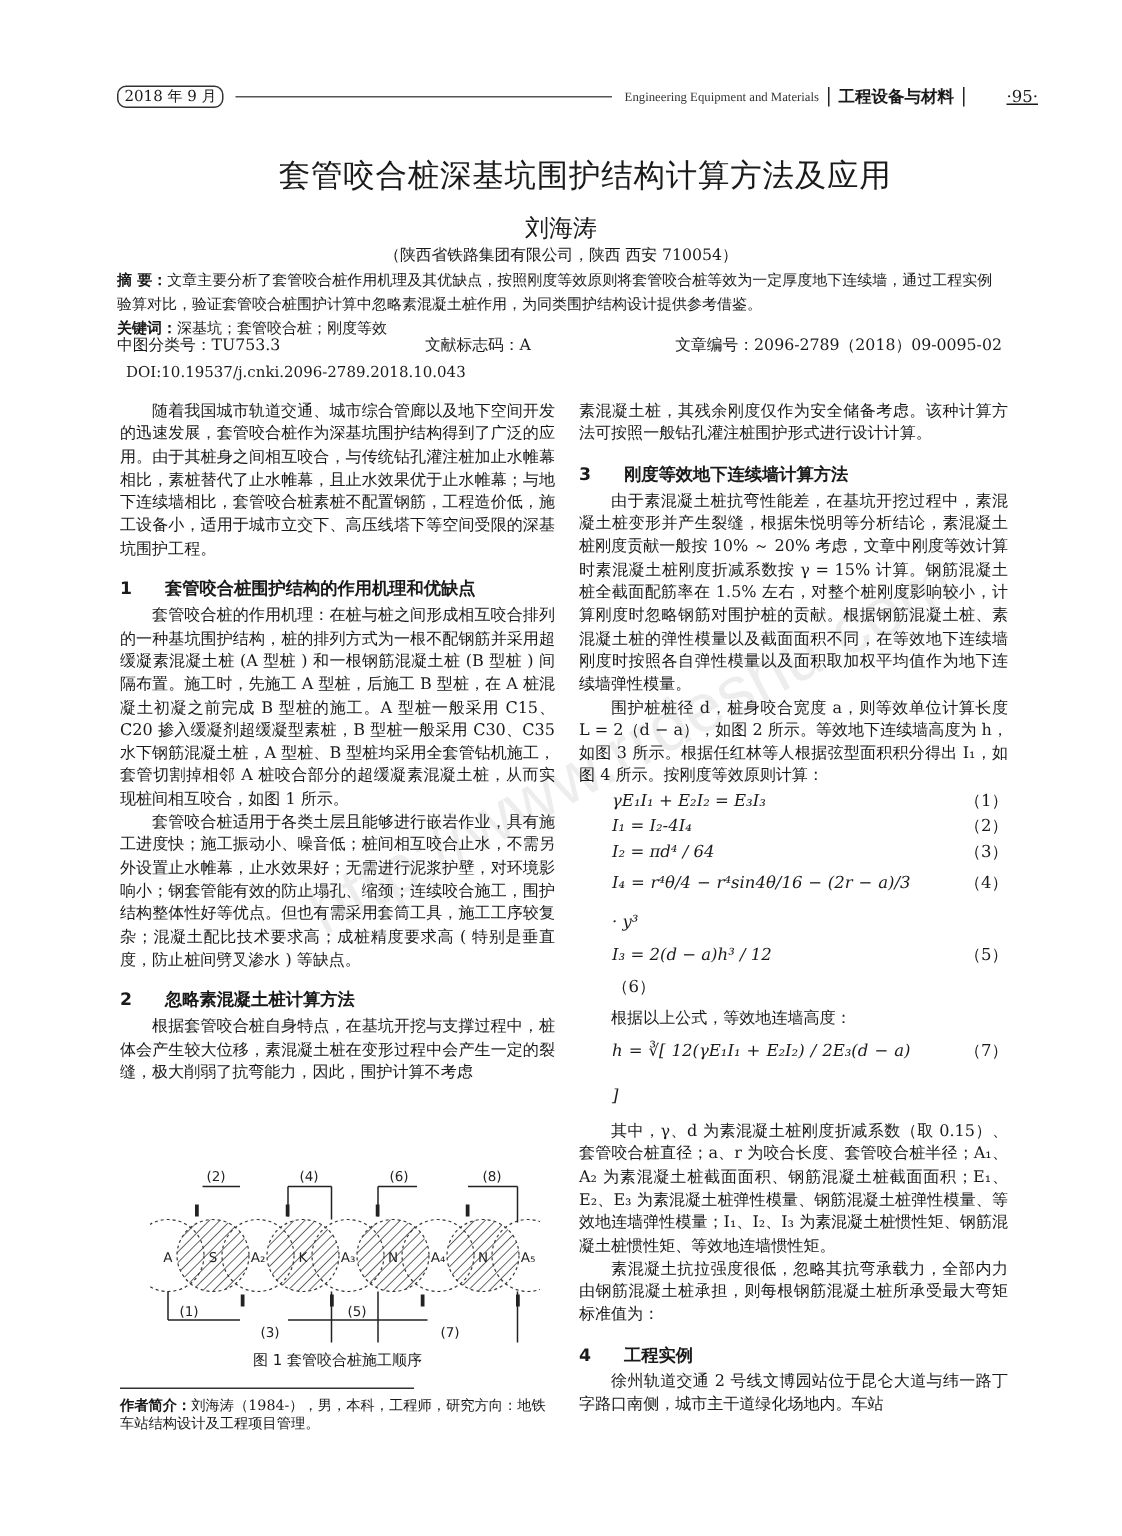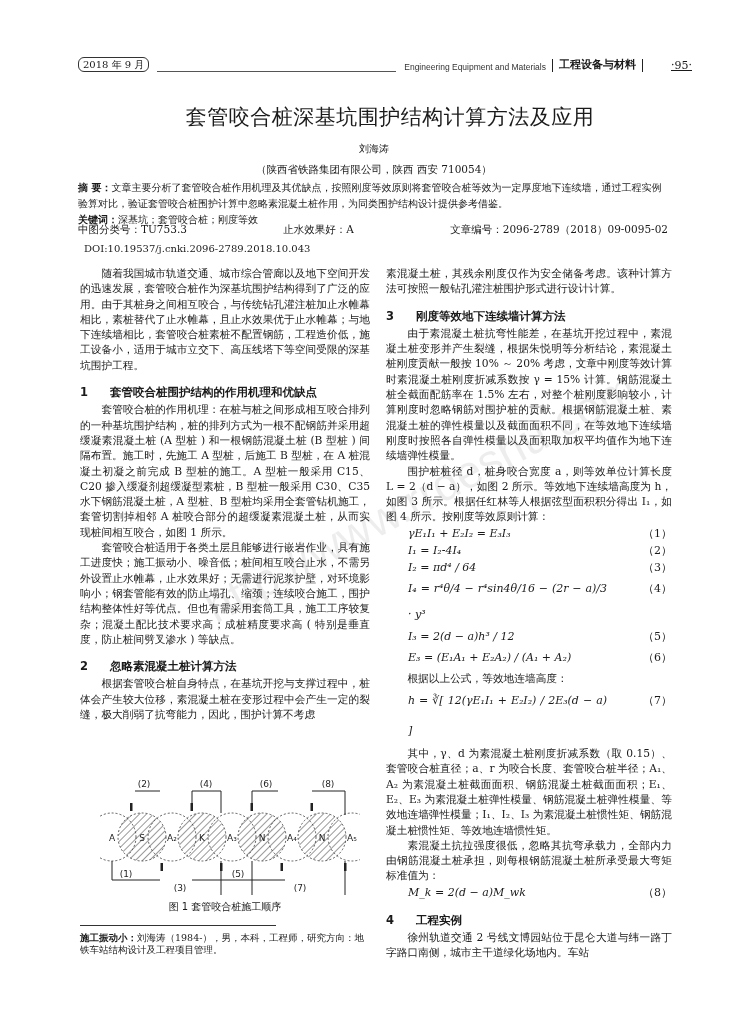--- a/index.html
+++ b/index.html
@@ -1,27 +1,27 @@
 <!DOCTYPE html>
 <html><head>
 <meta charset="utf-8">
 <style>
   html,body{margin:0;padding:0;background:#fff;}
   body{width:748px;height:1024px;position:relative;overflow:hidden;color:#1a1a1a;
        font-family:"DejaVu Serif","Liberation Serif",serif;}
   .abs{position:absolute;}
-  .hdr{top:56px;left:78px;right:56px;height:16px;font-size:11px;display:flex;align-items:flex-end;}
+  .hdr{top:56px;left:78px;right:56px;height:16px;font-size:11px;display:flex;align-items:center;}
   .hdr .date{border:1px solid #333;border-radius:6px;padding:0 4px;font-size:10px;line-height:13px;}
   .hdr .rule{flex:1;height:1px;background:#555;margin:0 8px;}
-  .hdr .jen{font-family:Liberation Sans, sans-serif;font-size:8.5px;color:#333;}
+  .hdr .jen{font-family:Liberation Serif, serif;font-size:8.5px;color:#333;}
   .hdr .bar{width:1px;height:13px;background:#222;margin:0 6px;}
   .hdr .jcn{font-family:"DejaVu Sans",sans-serif;font-size:11px;font-weight:bold;}
   .hdr .pg{margin-left:22px;font-size:11px;text-decoration:underline;}
   .title{top:103px;left:0;width:748px;text-align:center;font-family:"DejaVu Sans",sans-serif;font-size:21px;letter-spacing:0.5px;padding-left:16px;}
-  .author{top:142px;left:0;width:748px;text-align:center;font-size:10px;}
+  .author{top:142px;left:0;width:748px;text-align:center;font-size:16px;}
   .affil{top:163px;left:0;width:748px;text-align:center;font-size:10.5px;}
   .abstract{top:180px;left:78px;width:590px;font-size:10px;line-height:16px;}
   .lbl{font-family:"DejaVu Sans",sans-serif;font-weight:bold;margin-top:36px;}
   .meta{top:223px;left:78px;width:590px;font-size:10.5px;display:flex;justify-content:space-between;}
   .doi{top:243px;left:84px;font-size:10px;}
   .col{font-size:10.7px;line-height:15.3px;text-align:justify;}
   .col p{margin:0;text-indent:2em;}
   .col h3{margin:12px 0 2px 0;font-family:"DejaVu Sans",sans-serif;font-size:11.5px;font-weight:bold;}
   .col h3 .num{display:inline-block;width:30px;}
   .left{top:266px;left:80px;width:290px;}
@@ -51,21 +51,21 @@
 <div class="abs author">刘海涛</div>
 <div class="abs affil">（陕西省铁路集团有限公司，陕西  西安  710054）</div>
 
 <div class="abs abstract">
   <div><span class="lbl">摘  要：</span><span>文章主要分析了套管咬合桩作用机理及其优缺点，按照刚度等效原则将套管咬合桩等效为一定厚度地下连续墙，通过工程实例验算对比，验证套管咬合桩围护计算中忽略素混凝土桩作用，为同类围护结构设计提供参考借鉴。</span></div>
   <div><span class="lbl">关键词：</span><span>深基坑；套管咬合桩；刚度等效</span></div>
 </div>
 
 <div class="abs meta">
   <span>中图分类号：TU753.3</span>
-  <span>止水效果好：A</span>
+  <span>文献标志码：A</span>
   <span>文章编号：2096-2789（2018）09-0095-02</span>
 </div>
 <div class="abs doi">DOI:10.19537/j.cnki.2096-2789.2018.10.043</div>
 
 <div class="abs wm">http://www.rrdeshu.com</div>
 
 <div class="abs col left">
   <p>随着我国城市轨道交通、城市综合管廊以及地下空间开发的迅速发展，套管咬合桩作为深基坑围护结构得到了广泛的应用。由于其桩身之间相互咬合，与传统钻孔灌注桩加止水帷幕相比，素桩替代了止水帷幕，且止水效果优于止水帷幕；与地下连续墙相比，套管咬合桩素桩不配置钢筋，工程造价低，施工设备小，适用于城市立交下、高压线塔下等空间受限的深基坑围护工程。</p>
   <h3><span class="num">1</span><span>套管咬合桩围护结构的作用机理和优缺点</span></h3>
   <p>套管咬合桩的作用机理：在桩与桩之间形成相互咬合排列的一种基坑围护结构，桩的排列方式为一根不配钢筋并采用超缓凝素混凝土桩 (A 型桩 ) 和一根钢筋混凝土桩 (B 型桩 ) 间隔布置。施工时，先施工 A 型桩，后施工 B 型桩，在 A 桩混凝土初凝之前完成 B 型桩的施工。A 型桩一般采用 C15、C20 掺入缓凝剂超缓凝型素桩，B 型桩一般采用 C30、C35 水下钢筋混凝土桩，A 型桩、B 型桩均采用全套管钻机施工，套管切割掉相邻 A 桩咬合部分的超缓凝素混凝土桩，从而实现桩间相互咬合，如图 1 所示。</p>
@@ -138,21 +138,21 @@
     <text x="26" y="102">(1)</text>
       <text x="80" y="116">(3)</text>
       <text x="138" y="102">(5)</text>
       <text x="200" y="116">(7)</text>
   </g>
 </svg>
 <div class="abs figcap">图 1  套管咬合桩施工顺序</div>
 
 <div class="abs footrule"></div>
 <div class="abs foot">
-  <span class="lbl">施工振动小：</span><span>刘海涛（1984-），男，本科，工程师，研究方向：地铁车站结构设计及工程项目管理。</span>
+  <span class="lbl">作者简介：</span><span>刘海涛（1984-），男，本科，工程师，研究方向：地铁车站结构设计及工程项目管理。</span>
 </div>
 
 <div class="abs col right">
   <p style="text-indent:0">素混凝土桩，其残余刚度仅作为安全储备考虑。该种计算方法可按照一般钻孔灌注桩围护形式进行设计计算。</p>
   <h3><span class="num">3</span><span>刚度等效地下连续墙计算方法</span></h3>
   <p>由于素混凝土桩抗弯性能差，在基坑开挖过程中，素混凝土桩变形并产生裂缝，根据朱悦明等分析结论，素混凝土桩刚度贡献一般按 10% ～ 20% 考虑，文章中刚度等效计算时素混凝土桩刚度折减系数按 γ = 15% 计算。钢筋混凝土桩全截面配筋率在 1.5% 左右，对整个桩刚度影响较小，计算刚度时忽略钢筋对围护桩的贡献。根据钢筋混凝土桩、素混凝土桩的弹性模量以及截面面积不同，在等效地下连续墙刚度时按照各自弹性模量以及面积取加权平均值作为地下连续墙弹性模量。</p>
   <p>围护桩桩径 d，桩身咬合宽度 a，则等效单位计算长度 L = 2（d − a），如图 2 所示。等效地下连续墙高度为 h，如图 3 所示。根据任红林等人根据弦型面积积分得出 I₁，如图 4 所示。按刚度等效原则计算：</p>
   <div class="eq">
       <span>γE₁I₁ + E₂I₂ = E₃I₃</span>
       <span class="n">（1）</span>
@@ -167,29 +167,24 @@
     </div>
   <div class="eq" style="line-height:26px">
       <span>I₄ = r⁴θ/4 − r⁴sin4θ/16 − (2r − a)/3 · y³</span>
       <span class="n">（4）</span>
     </div>
   <div class="eq">
       <span>I₃ = 2(d − a)h³ / 12</span>
       <span class="n">（5）</span>
     </div>
   <div class="eq" style="line-height:26px">
-      <span>E₃ = (E₁A₁ + E₂A₂) / (A₁ + A₂)</span>
       <span class="n">（6）</span>
     </div>
   <p>根据以上公式，等效地连墙高度：</p>
   <div class="eq" style="line-height:30px">
       <span>h = ∛[ 12(γE₁I₁ + E₂I₂) / 2E₃(d − a) ]</span>
       <span class="n">（7）</span>
     </div>
   <p>其中，γ、d 为素混凝土桩刚度折减系数（取 0.15）、套管咬合桩直径；a、r 为咬合长度、套管咬合桩半径；A₁、A₂ 为素混凝土桩截面面积、钢筋混凝土桩截面面积；E₁、E₂、E₃ 为素混凝土桩弹性模量、钢筋混凝土桩弹性模量、等效地连墙弹性模量；I₁、I₂、I₃ 为素混凝土桩惯性矩、钢筋混凝土桩惯性矩、等效地连墙惯性矩。</p>
   <p>素混凝土抗拉强度很低，忽略其抗弯承载力，全部内力由钢筋混凝土桩承担，则每根钢筋混凝土桩所承受最大弯矩标准值为：</p>
-  <div class="eq">
-      <span>M_k = 2(d − a)M_wk</span>
-      <span class="n">（8）</span>
-    </div>
   <h3><span class="num">4</span><span>工程实例</span></h3>
   <p>徐州轨道交通 2 号线文博园站位于昆仑大道与纬一路丁字路口南侧，城市主干道绿化场地内。车站</p>
 </div>
 
 </body></html>

